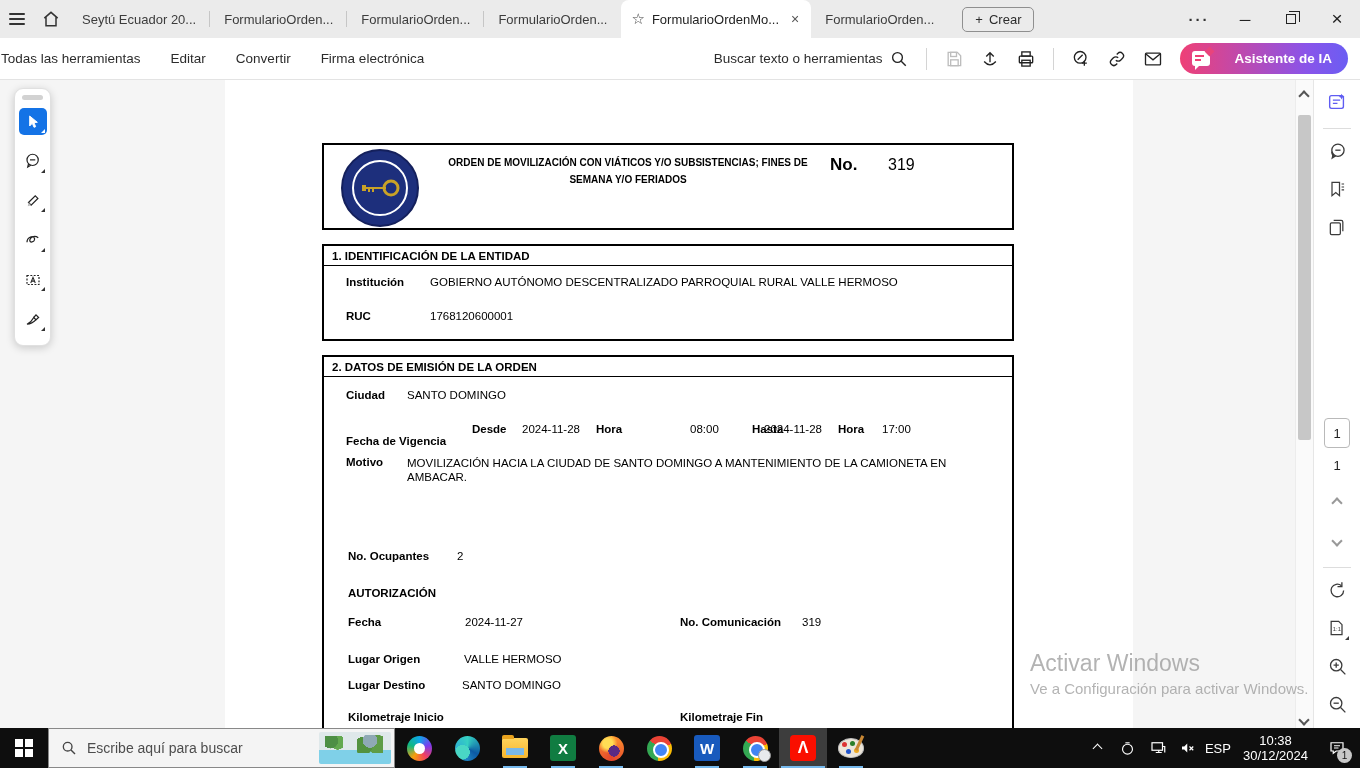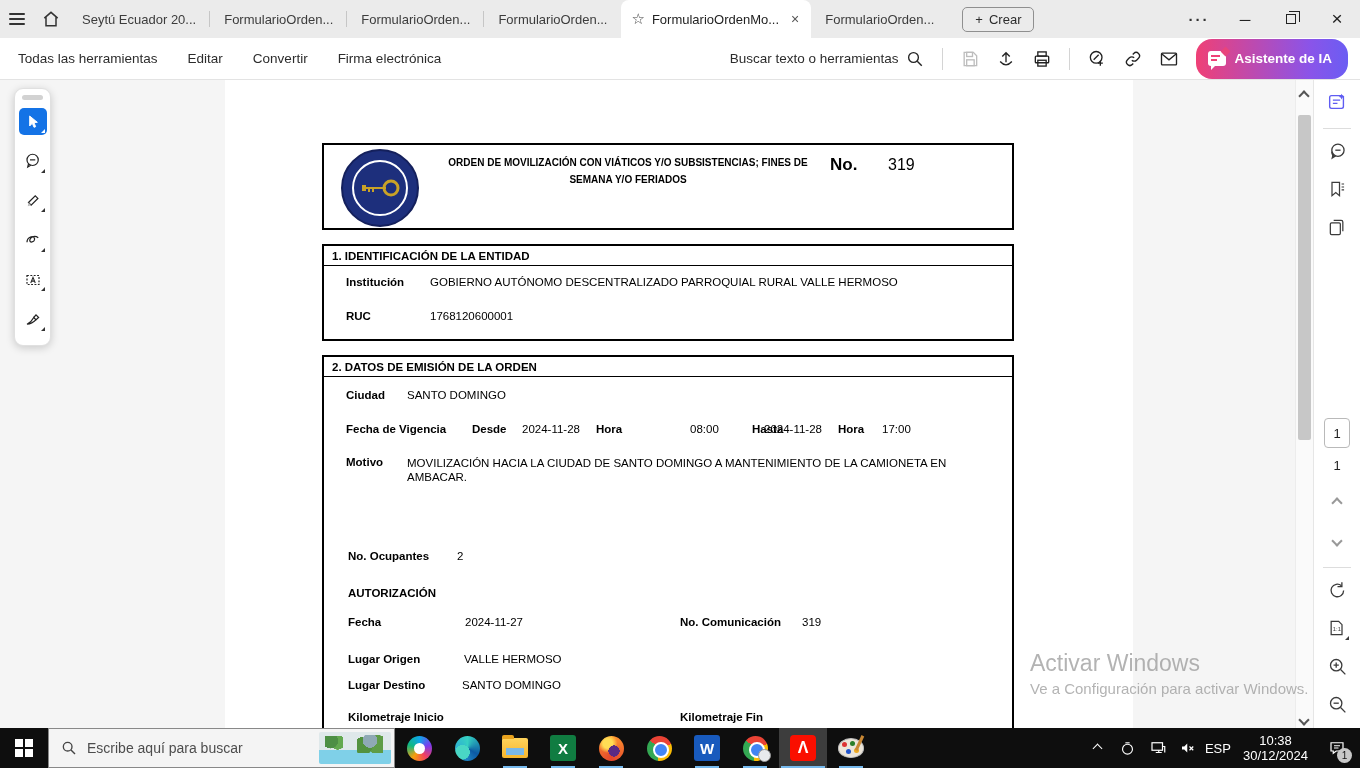--- a/index.html
+++ b/index.html
@@ -20,28 +20,28 @@
   .crear-btn { display:flex; align-items:center; gap:6px; border:1px solid #8f8f8f; border-radius:5px; padding:4px 12px; font-size:13px; color:#2c2c2c; margin-left:14px; cursor:pointer; flex:0 0 auto; }
   .win-ctrls { margin-left:auto; display:flex; align-items:center; }
   .win-btn { width:46px; height:38px; display:flex; align-items:center; justify-content:center; font-size:15px; color:#222; cursor:pointer; }
   .restore-glyph { width:10px; height:10px; border:1.2px solid #222; position:relative; background:#ebebeb; }
   .restore-glyph::before { content:""; position:absolute; left:2px; top:-4px; width:10px; height:10px; border:1.2px solid #222; border-left:none; border-bottom:none; }
   .dots { letter-spacing:2px; font-weight:bold; color:#333; }
 
   
   .toolbar { position:absolute; top:38px; left:0; width:1360px; height:42px; background:#fff; border-bottom:1px solid #e3e3e3; display:flex; align-items:center; }
   .menu-item { font-size:13.5px; color:#2c2c2c; padding:0 15px; cursor:pointer; }
-  .menu-item:first-child { padding-left:18px; }
+  .menu-item:first-child { padding-left:1px; }
   .tb-right { margin-left:auto; display:flex; align-items:center; gap:2px; padding-right:12px; }
   .search-tool { display:flex; align-items:center; gap:8px; font-size:13.5px; color:#2c2c2c; cursor:pointer; margin-right:8px; }
   .vdiv { width:1px; height:22px; background:#d4d4d4; margin:0 8px; }
   .icon-btn { width:34px; height:34px; display:flex; align-items:center; justify-content:center; cursor:pointer; border-radius:4px; }
   .icon-btn svg { stroke:#222; fill:none; stroke-width:1.6; }
   .icon-btn.disabled svg { stroke:#bdbdbd; }
-  .ai-btn { display:flex; align-items:center; gap:8px; height:40px; padding:0 16px 0 12px; border-radius:16px; background:linear-gradient(90deg,#ef4076,#8a54e9 75%,#6b5df3); color:#fff; font-size:13.5px; font-weight:bold; cursor:pointer; margin-left:8px; }
+  .ai-btn { display:flex; align-items:center; gap:24px; height:31px; padding:0 16px 0 12px; border-radius:16px; background:linear-gradient(90deg,#ef4076,#8a54e9 75%,#6b5df3); color:#fff; font-size:13.5px; font-weight:bold; cursor:pointer; margin-left:8px; }
   .ai-bubble { width:18px; height:15px; background:#fff; border-radius:3px; position:relative; }
   .ai-bubble::after { content:""; position:absolute; left:3px; bottom:-4px; border:3px solid transparent; border-top-color:#fff; border-left-color:#fff; }
   .ai-bubble .spark { position:absolute; right:-3px; top:-3px; width:7px; height:7px; background:#e8447c; transform:rotate(45deg); }
   .ai-bubble .line { position:absolute; left:3px; width:9px; height:1.6px; background:#ef4076; }
 
   
   .main { position:absolute; top:80px; left:0; width:1360px; height:648px; background:#f5f5f5; overflow:hidden; }
   .page { position:absolute; left:225px; top:0; width:908px; height:648px; background:#fff; overflow:hidden; }
 
   
@@ -277,21 +277,21 @@
           <span class="fv" style="left:106px; top:10px;">GOBIERNO AUTÓNOMO DESCENTRALIZADO PARROQUIAL RURAL VALLE HERMOSO</span>
           <span class="fl" style="left:22px; top:44px;">RUC</span>
           <span class="fv" style="left:106px; top:44px;">1768120600001</span>
         </div>
 
         <div class="sec-h">2. DATOS DE EMISIÓN DE LA ORDEN</div>
         <div class="sec-b s2b">
           <span class="fl" style="left:22px; top:12px;">Ciudad</span>
           <span class="fv" style="left:83px; top:12px;">SANTO DOMINGO</span>
 
-          <span class="fl" style="left:22px; top:46px;">Fecha de Vigencia</span>
+          <span class="fl" style="left:22px; top:58px;">Fecha de Vigencia</span>
           <span class="fl" style="left:148px; top:46px;">Desde</span>
           <span class="fv" style="left:198px; top:46px;">2024-11-28</span>
           <span class="fl" style="left:272px; top:46px;">Hora</span>
           <span class="fv" style="left:318px; top:46px;margin-left:48px;">08:00</span>
           <span class="fl" style="left:392px; top:46px;padding-left:36px;">Hasta</span>
           <span class="fv" style="left:440px; top:46px;">2024-11-28</span>
           <span class="fl" style="left:514px; top:46px;">Hora</span>
           <span class="fv" style="left:558px; top:46px;">17:00</span>
 
           <span class="fl" style="left:22px; top:79px;">Motivo</span>

